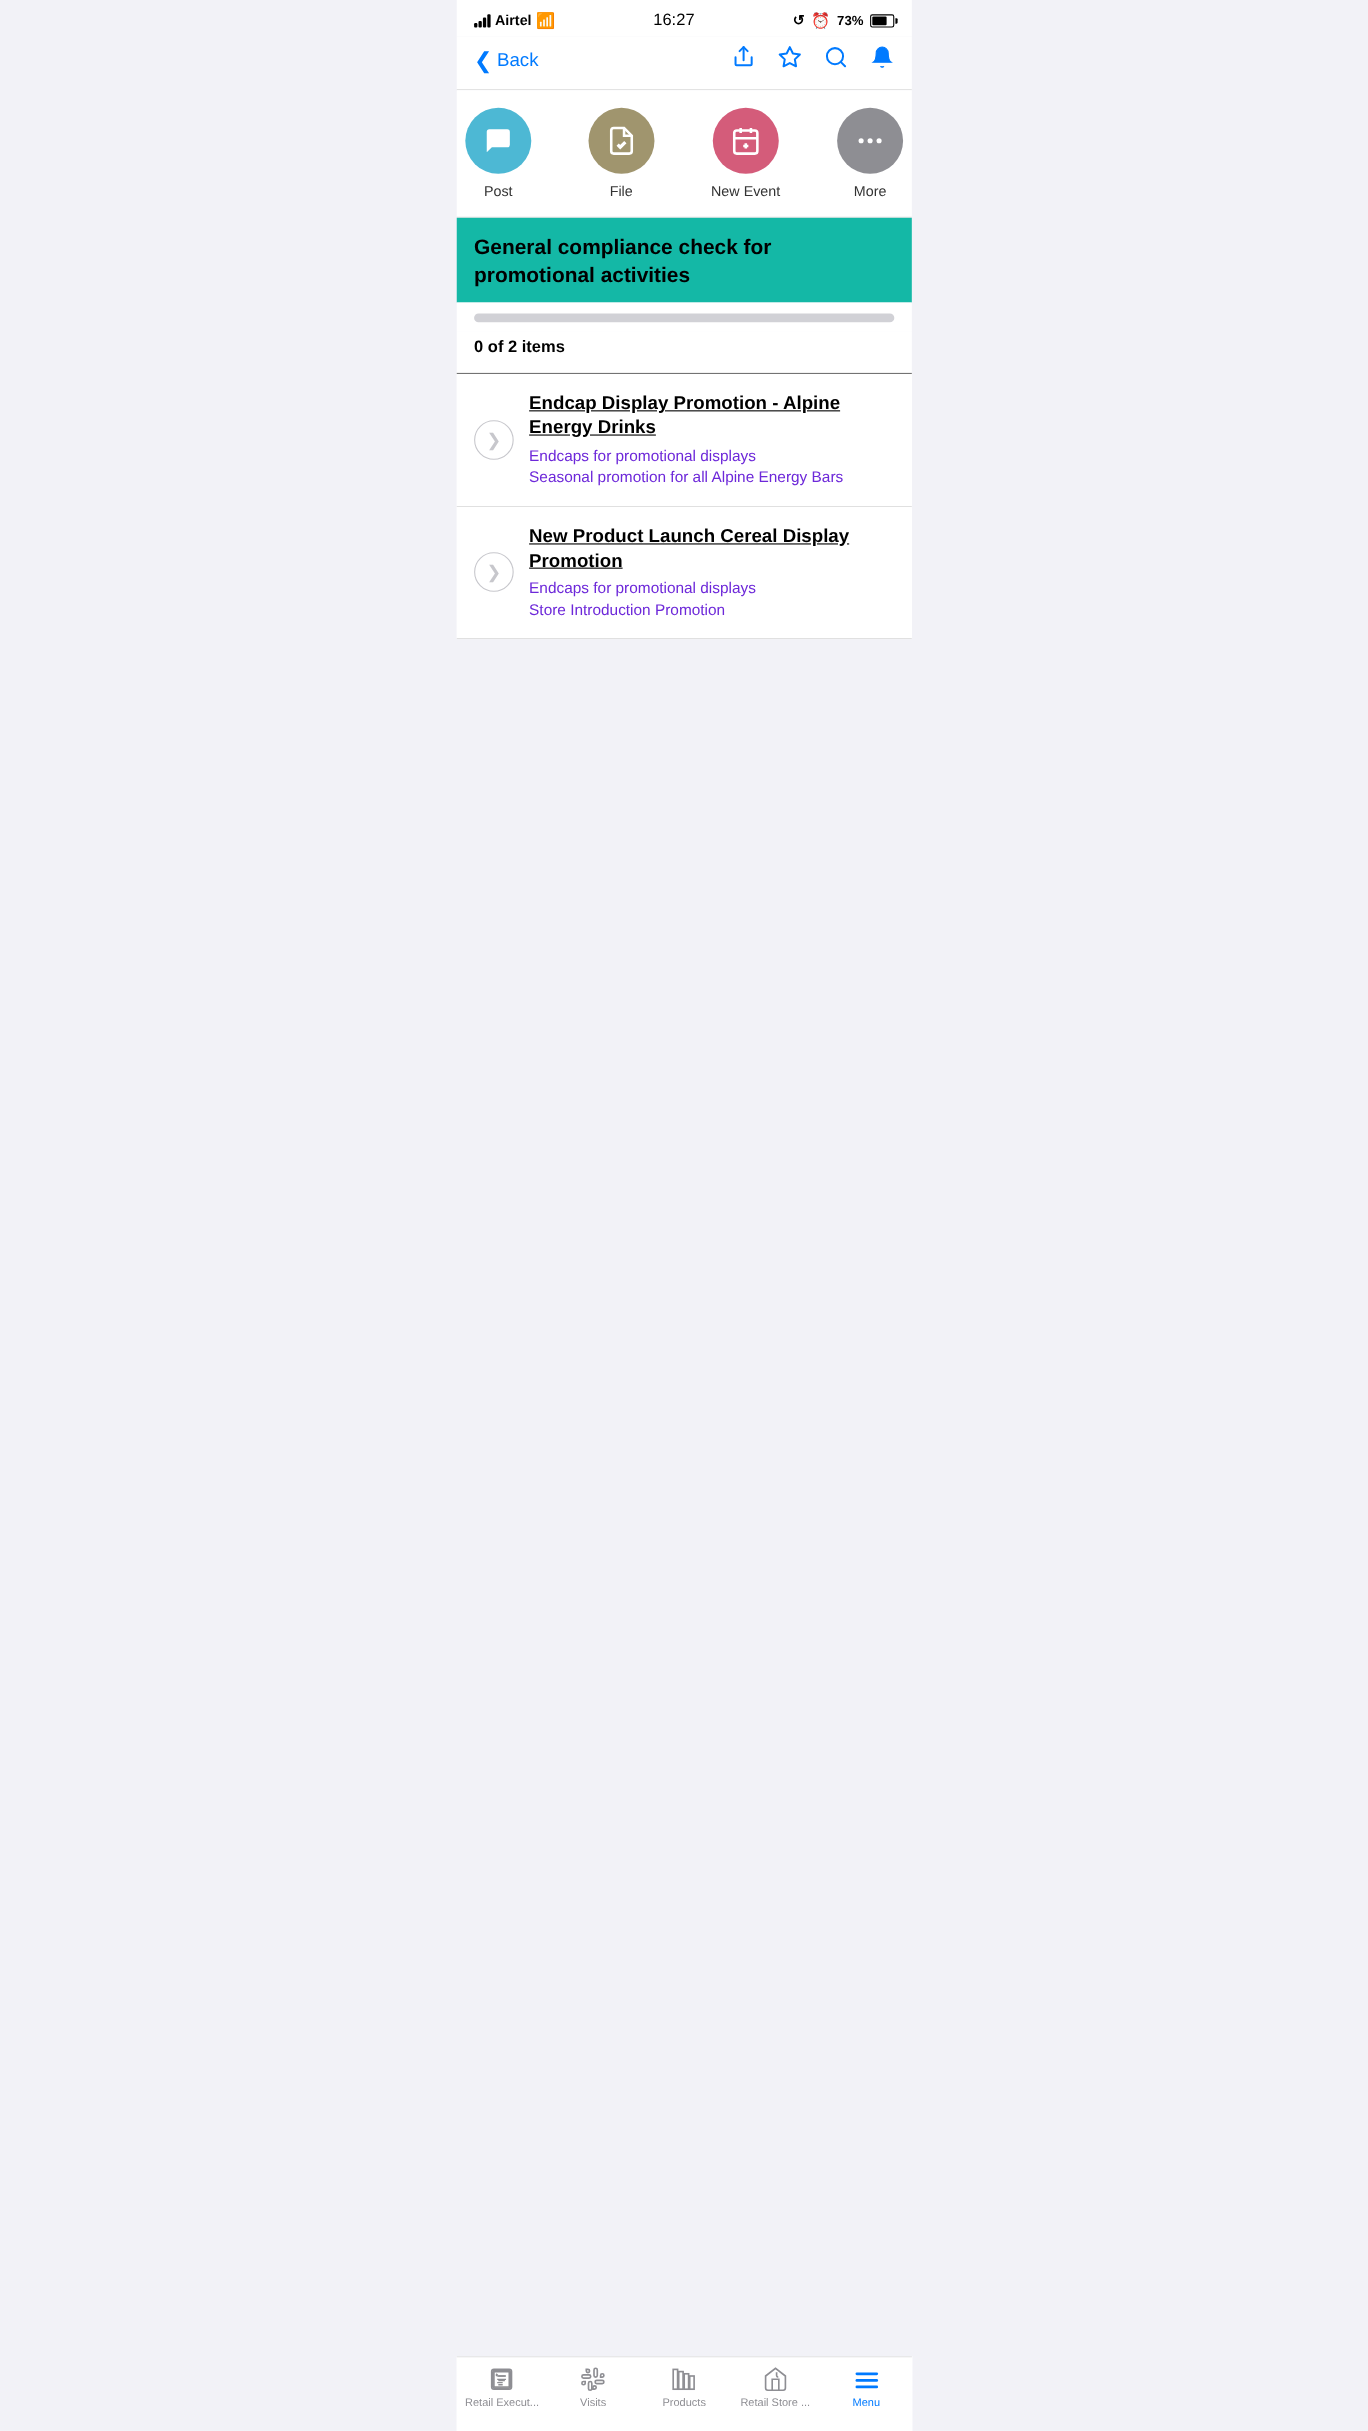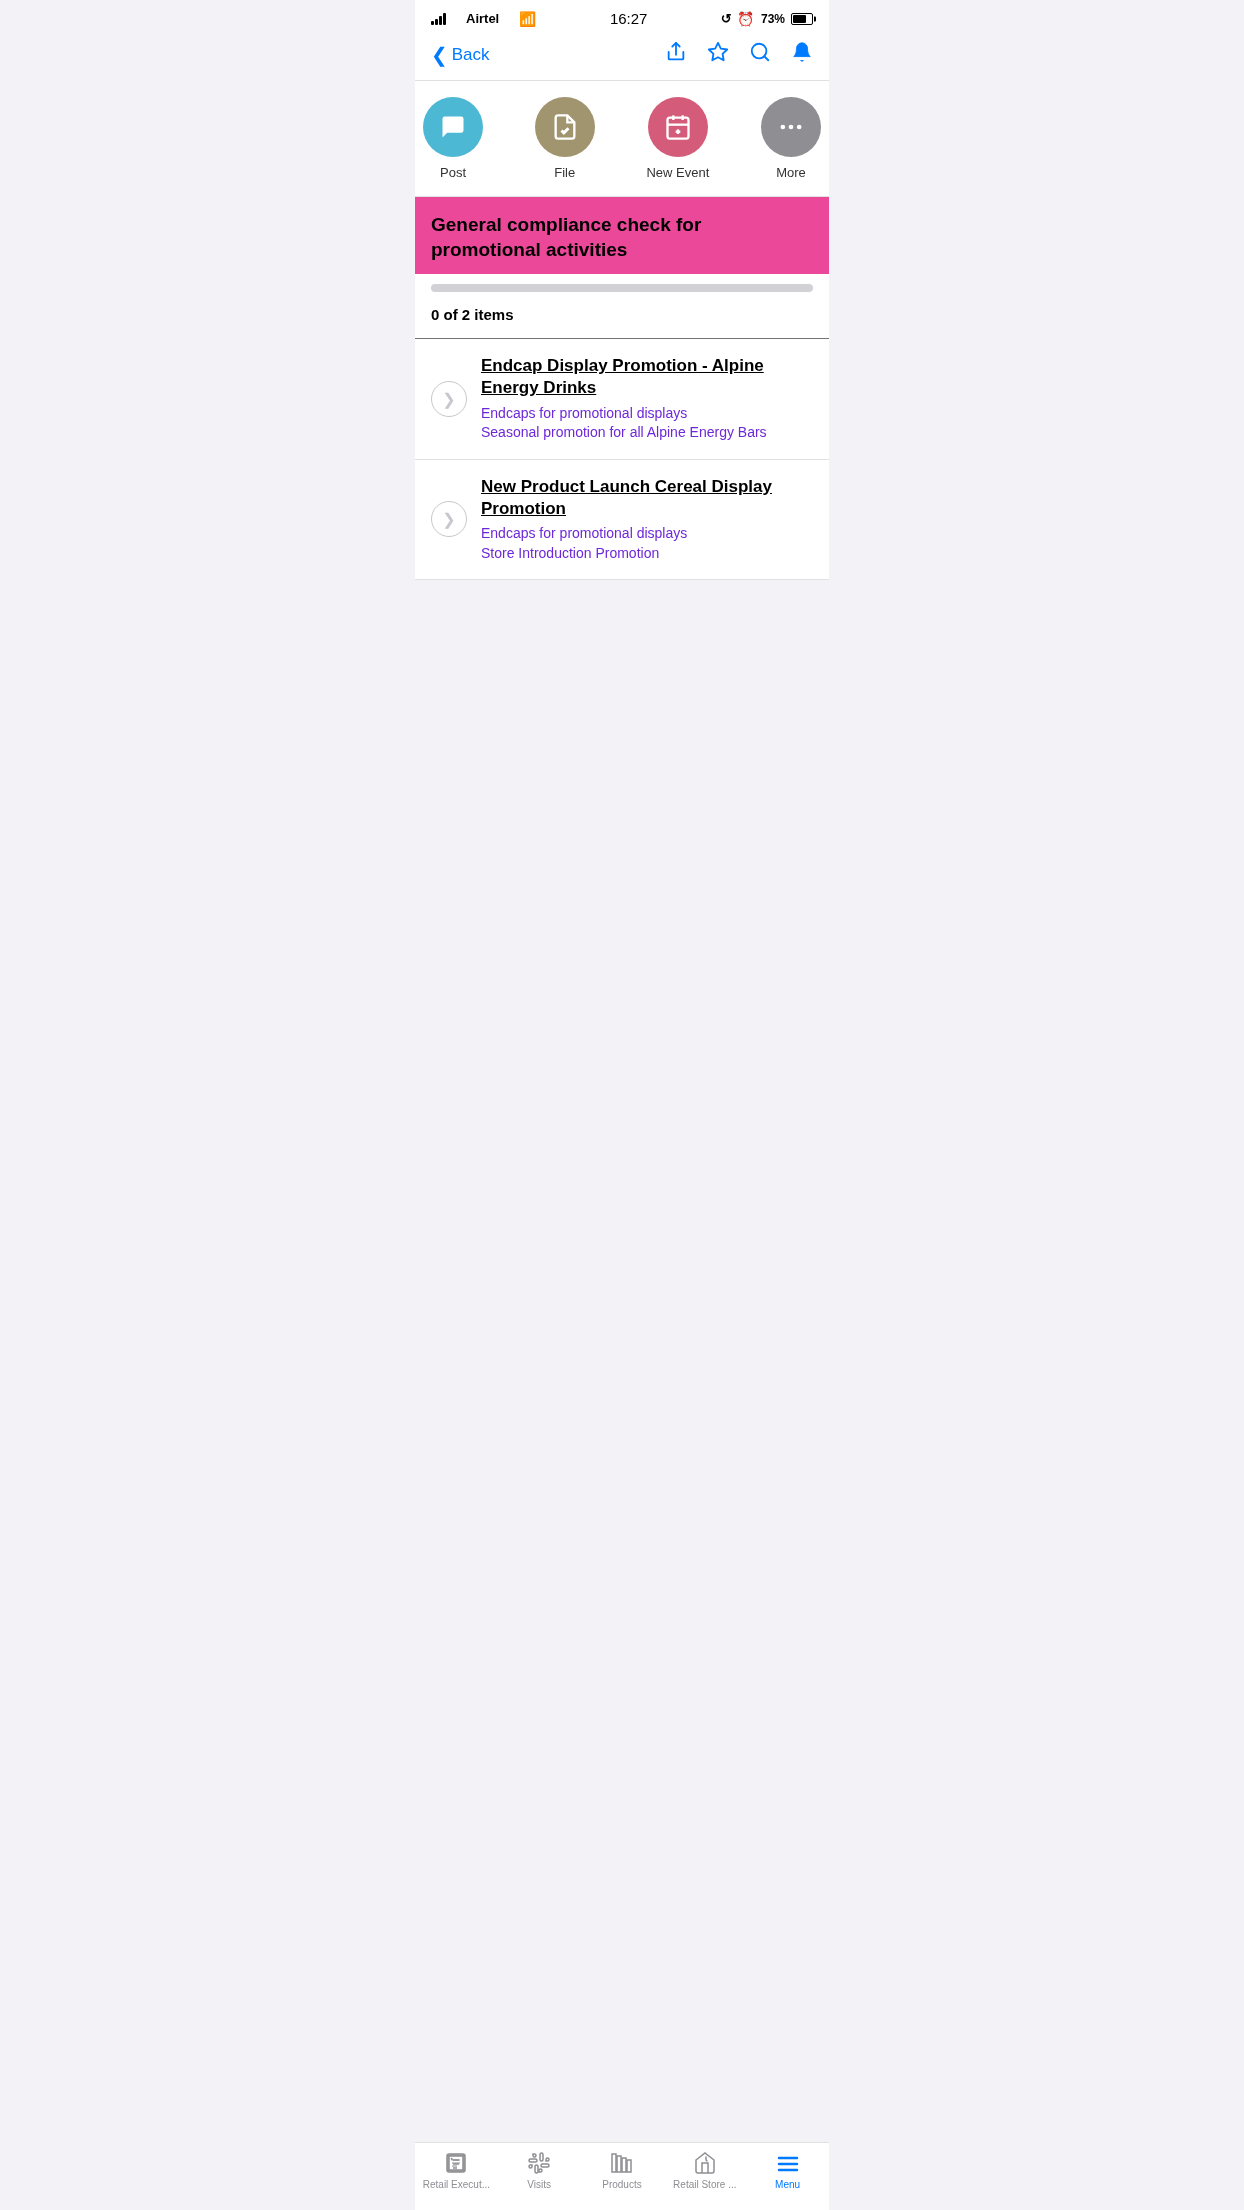--- a/index.html
+++ b/index.html
@@ -18,21 +18,21 @@
     
     .status-bar {
       background: #fff;
       display: flex;
       justify-content: space-between;
       align-items: center;
       padding: 10px 16px 6px;
       font-size: 13px;
       font-weight: 600;
     }
-    .status-left { display: flex; align-items: center; gap: 20px; }
+    .status-left { display: flex; align-items: center; gap: 4px; }
     .status-center { font-size: 15px; font-weight: 400; }
     .status-right { display: flex; align-items: center; gap: 6px; font-size: 12px; }
 
     
     .signal-bars { display: flex; align-items: flex-end; gap: 1px; height: 12px; }
     .signal-bars span { width: 3px; background: #000; border-radius: 1px; }
     .signal-bars span:nth-child(1) { height: 4px; }
     .signal-bars span:nth-child(2) { height: 6px; }
     .signal-bars span:nth-child(3) { height: 9px; }
     .signal-bars span:nth-child(4) { height: 12px; }
@@ -137,21 +137,21 @@
     .action-circle.tan { background: #a0956e; }
     .action-circle.pink { background: #d45c7a; }
     .action-circle.gray { background: #8e8e93; }
     .action-label {
       font-size: 13px;
       color: #333;
     }
 
     
     .page-title-section {
-      background: #ec4899;
+      background: #14b8a6;
       padding: 16px 16px 12px;
     }
     .page-title {
       font-size: 19px;
       font-weight: 700;
       color: #000;
       line-height: 1.3;
     }
 
     

